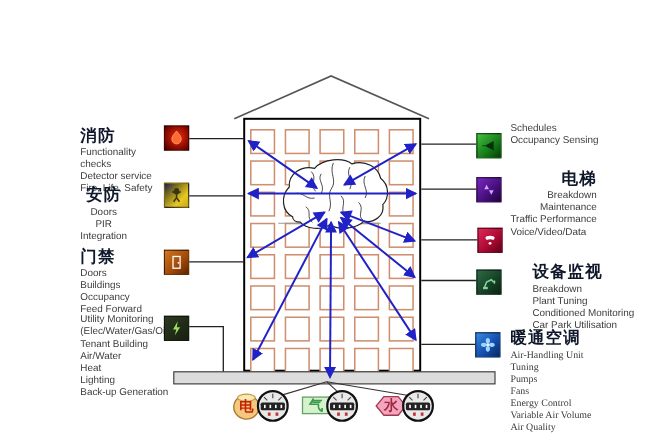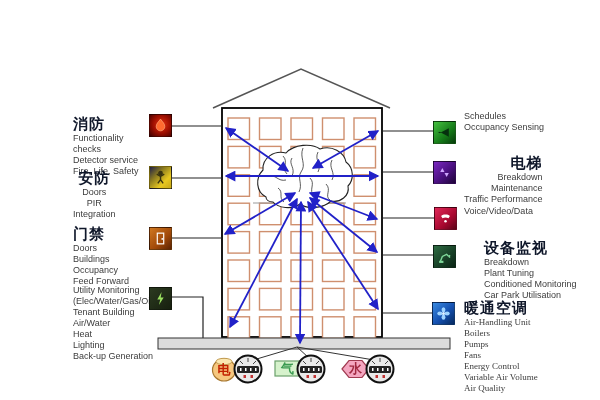--- a/index.html
+++ b/index.html
@@ -238,21 +238,21 @@
   <div class="sys-block" style="left:464px;top:240px;margin-left:20px;">
     <div class="sys-title">设备监视</div>
     <div class="sys-items">Breakdown
 Plant Tuning
 Conditioned Monitoring
 Car Park Utilisation</div>
   </div>
   <div class="sys-block" style="left:464px;top:300px;font-family:Liberation Serif, serif;">
     <div class="sys-title">暖通空调</div>
     <div class="sys-items">Air-Handling Unit
-Boilers
+Tuning
 Pumps
 Fans
 Energy Control
 Variable Air Volume
 Air Quality</div>
   </div>
 
   <div class="sys-icon icon-fire" style="left:149px;top:114px;">
     <svg width="15" height="15" viewBox="0 0 14 14">
         <path d="M7 1 C9 4 11 5 11 8 A4 4 0 1 1 3 8 C3 5 5 4 7 1 Z" fill="#ff6a30" stroke="#ffb080" stroke-width="0.6"></path>

